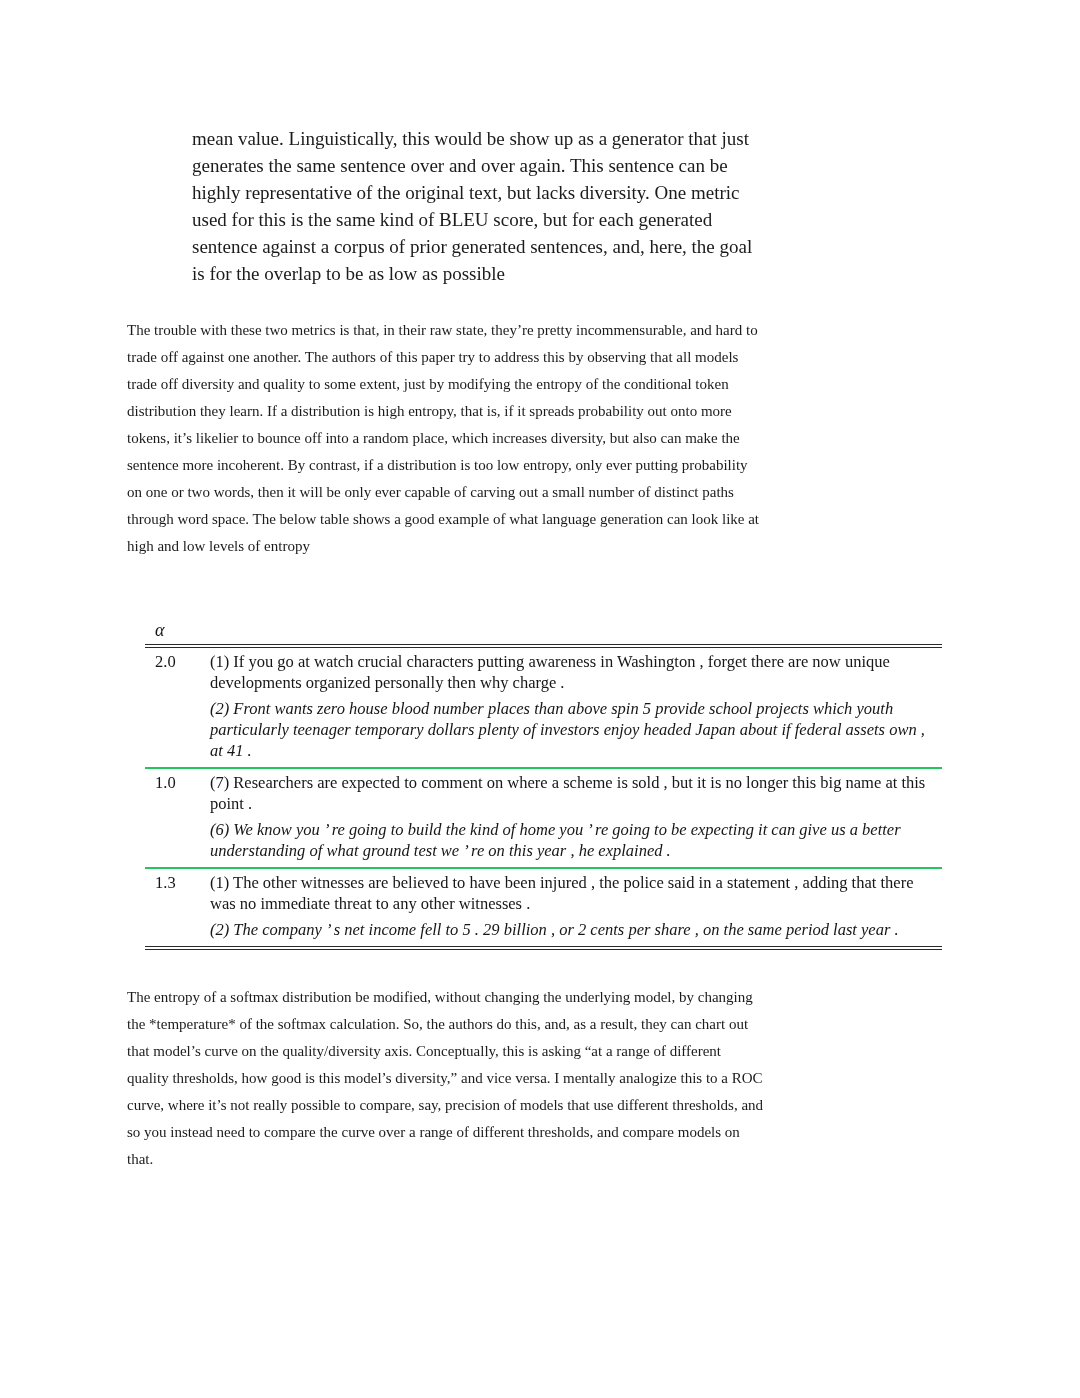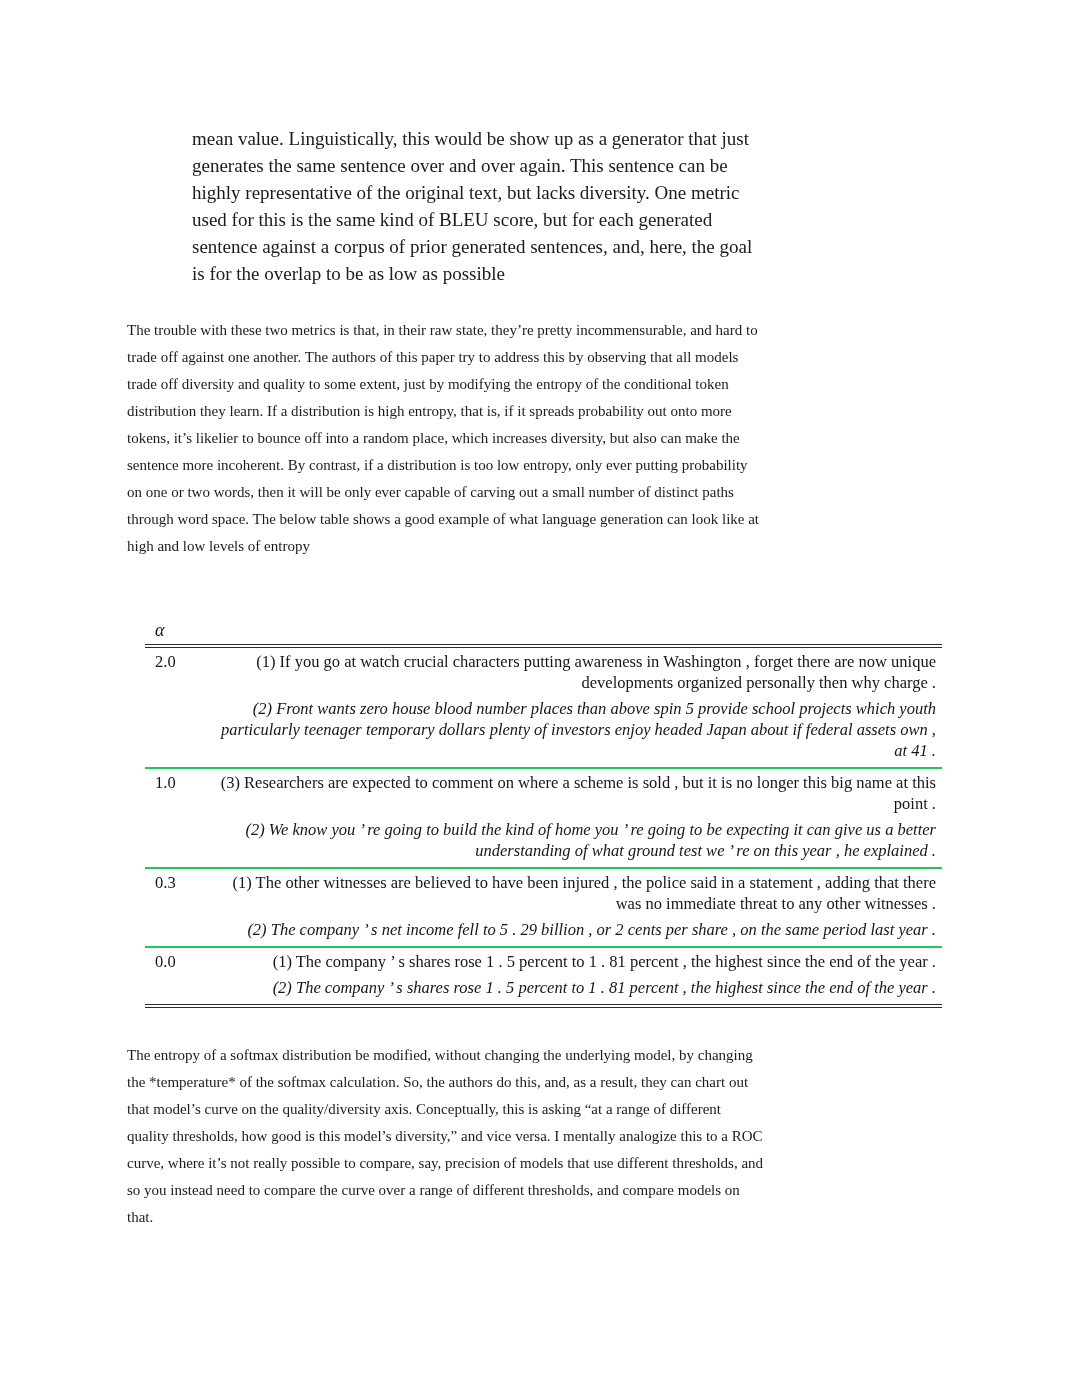--- a/index.html
+++ b/index.html
@@ -48,21 +48,20 @@
     vertical-align: top;
   }
   .sample-table td.alpha-cell {
     width: 65px;
     padding: 3px 0 6px 10px;
     white-space: nowrap;
     margin-top: 45px;
   }
   .sample-table td.samples-cell {
     padding: 3px 6px 6px 0;
-    text-align: right;
   }
   .sample-table tbody tr:not(:first-child) td {
     border-top: 2px solid #22c55e;
   }
   .sample-table tbody tr:last-child td {
     border-bottom: 4px double #2a2a2a;
   }
   .samples-cell p + p {
     margin-top: 5px;
     font-style: italic;
@@ -91,36 +90,29 @@
       <tr>
         <td class="alpha-cell">2.0</td>
         <td class="samples-cell">
           <p>(1) If you go at watch crucial characters putting awareness in Washington , forget there are now unique developments organized personally then why charge .</p>
           <p>(2) Front wants zero house blood number places than above spin 5 provide school projects which youth particularly teenager temporary dollars plenty of investors enjoy headed Japan about if federal assets own , at 41 .</p>
         </td>
       </tr>
       <tr>
         <td class="alpha-cell">1.0</td>
         <td class="samples-cell">
-          <p>(3) Researchers are expected to comment on where a scheme is sold , but it is no longer this big name at this point .</p>
-          <p>(2) We know you ’ re going to build the kind of home you ’ re going to be expecting it can give us a better understanding of what ground test we ’ re on this year , he explained .</p>
+          <p>(7) Researchers are expected to comment on where a scheme is sold , but it is no longer this big name at this point .</p>
+          <p>(6) We know you ’ re going to build the kind of home you ’ re going to be expecting it can give us a better understanding of what ground test we ’ re on this year , he explained .</p>
         </td>
       </tr>
       <tr>
-        <td class="alpha-cell">0.3</td>
+        <td class="alpha-cell">1.3</td>
         <td class="samples-cell">
           <p>(1) The other witnesses are believed to have been injured , the police said in a statement , adding that there was no immediate threat to any other witnesses .</p>
           <p>(2) The company ’ s net income fell to 5 . 29 billion , or 2 cents per share , on the same period last year .</p>
-        </td>
-      </tr>
-      <tr>
-        <td class="alpha-cell">0.0</td>
-        <td class="samples-cell">
-          <p>(1) The company ’ s shares rose 1 . 5 percent to 1 . 81 percent , the highest since the end of the year .</p>
-          <p>(2) The company ’ s shares rose 1 . 5 percent to 1 . 81 percent , the highest since the end of the year .</p>
         </td>
       </tr>
     </tbody>
   </table>
 
   <p class="body-para outro-para">The entropy of a softmax distribution be modified, without changing the underlying model, by changing the *temperature* of the softmax calculation. So, the authors do this, and, as a result, they can chart out that model’s curve on the quality/diversity axis. Conceptually, this is asking “at a range of different quality thresholds, how good is this model’s diversity,” and vice versa. I mentally analogize this to a ROC curve, where it’s not really possible to compare, say, precision of models that use different thresholds, and so you instead need to compare the curve over a range of different thresholds, and compare models on that.</p>
 
 </div>
 
 </body></html>

